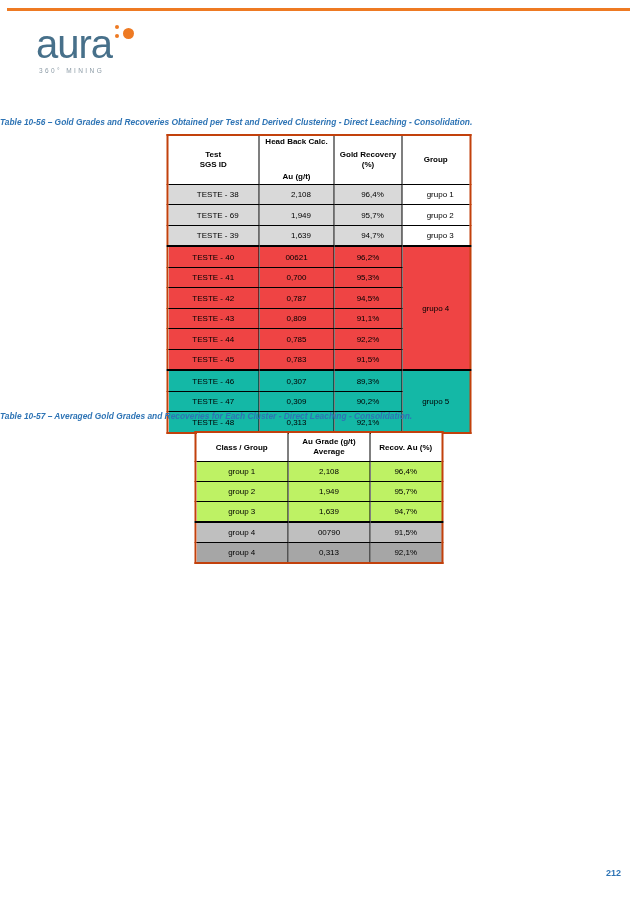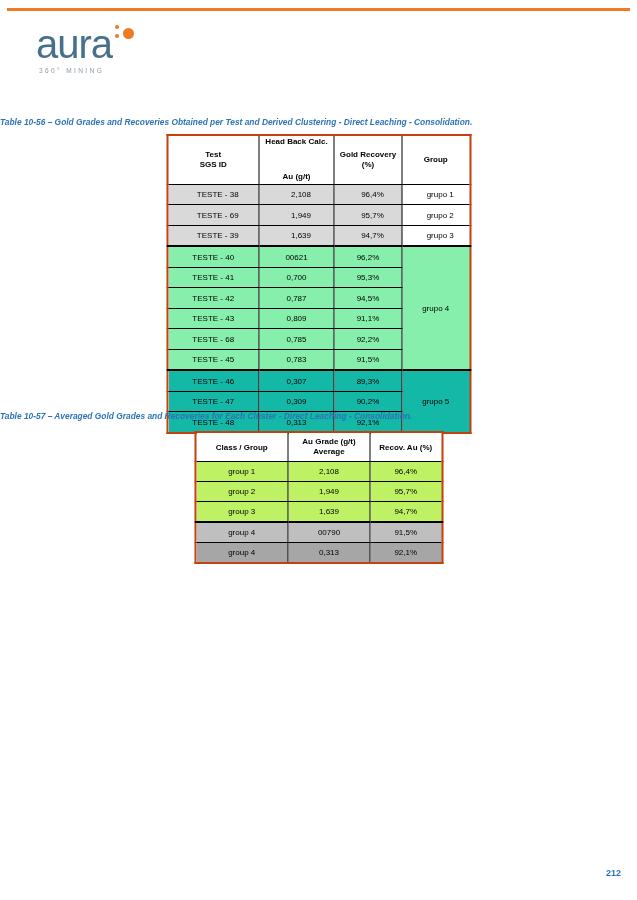--- a/index.html
+++ b/index.html
@@ -46,21 +46,21 @@
 
   .t1 { position:absolute; top:134px; left:50%; transform:translateX(-50%); width:303px; }
   .t1 .w1 { width:92px; } .t1 .w2 { width:75px; } .t1 .w3 { width:68px; } .t1 .w4 { width:68px; }
   .t1 th { height:40px; background:#fff; font-weight:bold; }
   .t1 td { height:17.5px; }
   th .hl { display:block; line-height:1.3; }
   th .gap { margin-top:25px; }
 
   .r-light td { background:#D9D9D9;padding-left:11px; }
   .r-light td.gc-white { background:#ffffff; }
-  .r-mid td  { background:#86efac; }
+  .r-mid td  { background:#ef4444; }
   .r-dark td { background:#14b8a6; }
   .g-start td { border-top-width:2px; }
 
   .t2 { position:absolute; top:431px; left:50%; transform:translateX(-50%); width:247px; }
   .t2 .w1 { width:93px; } .t2 .w2 { width:82px; } .t2 .w3 { width:72px; }
   .t2 th { height:26px; background:#fff; font-weight:bold; }
   .t2 td { height:17px; background:#bef264; }
   .t2 tr.r-mid td  { background:#BFBFBF; }
   .t2 tr.r-dark td { background:#A6A6A6; }
 
@@ -146,21 +146,21 @@
         <td>TESTE - 42</td>
         <td>0,787</td>
         <td>94,5%</td>
       </tr>
       <tr class="r-mid">
         <td>TESTE - 43</td>
         <td>0,809</td>
         <td>91,1%</td>
       </tr>
       <tr class="r-mid">
-        <td>TESTE - 68</td>
+        <td>TESTE - 44</td>
         <td>0,785</td>
         <td>92,2%</td>
       </tr>
       <tr class="r-mid">
         <td>TESTE - 45</td>
         <td>0,783</td>
         <td>91,5%</td>
       </tr>
       <tr class="r-dark g-start">
         <td>TESTE - 46</td>

